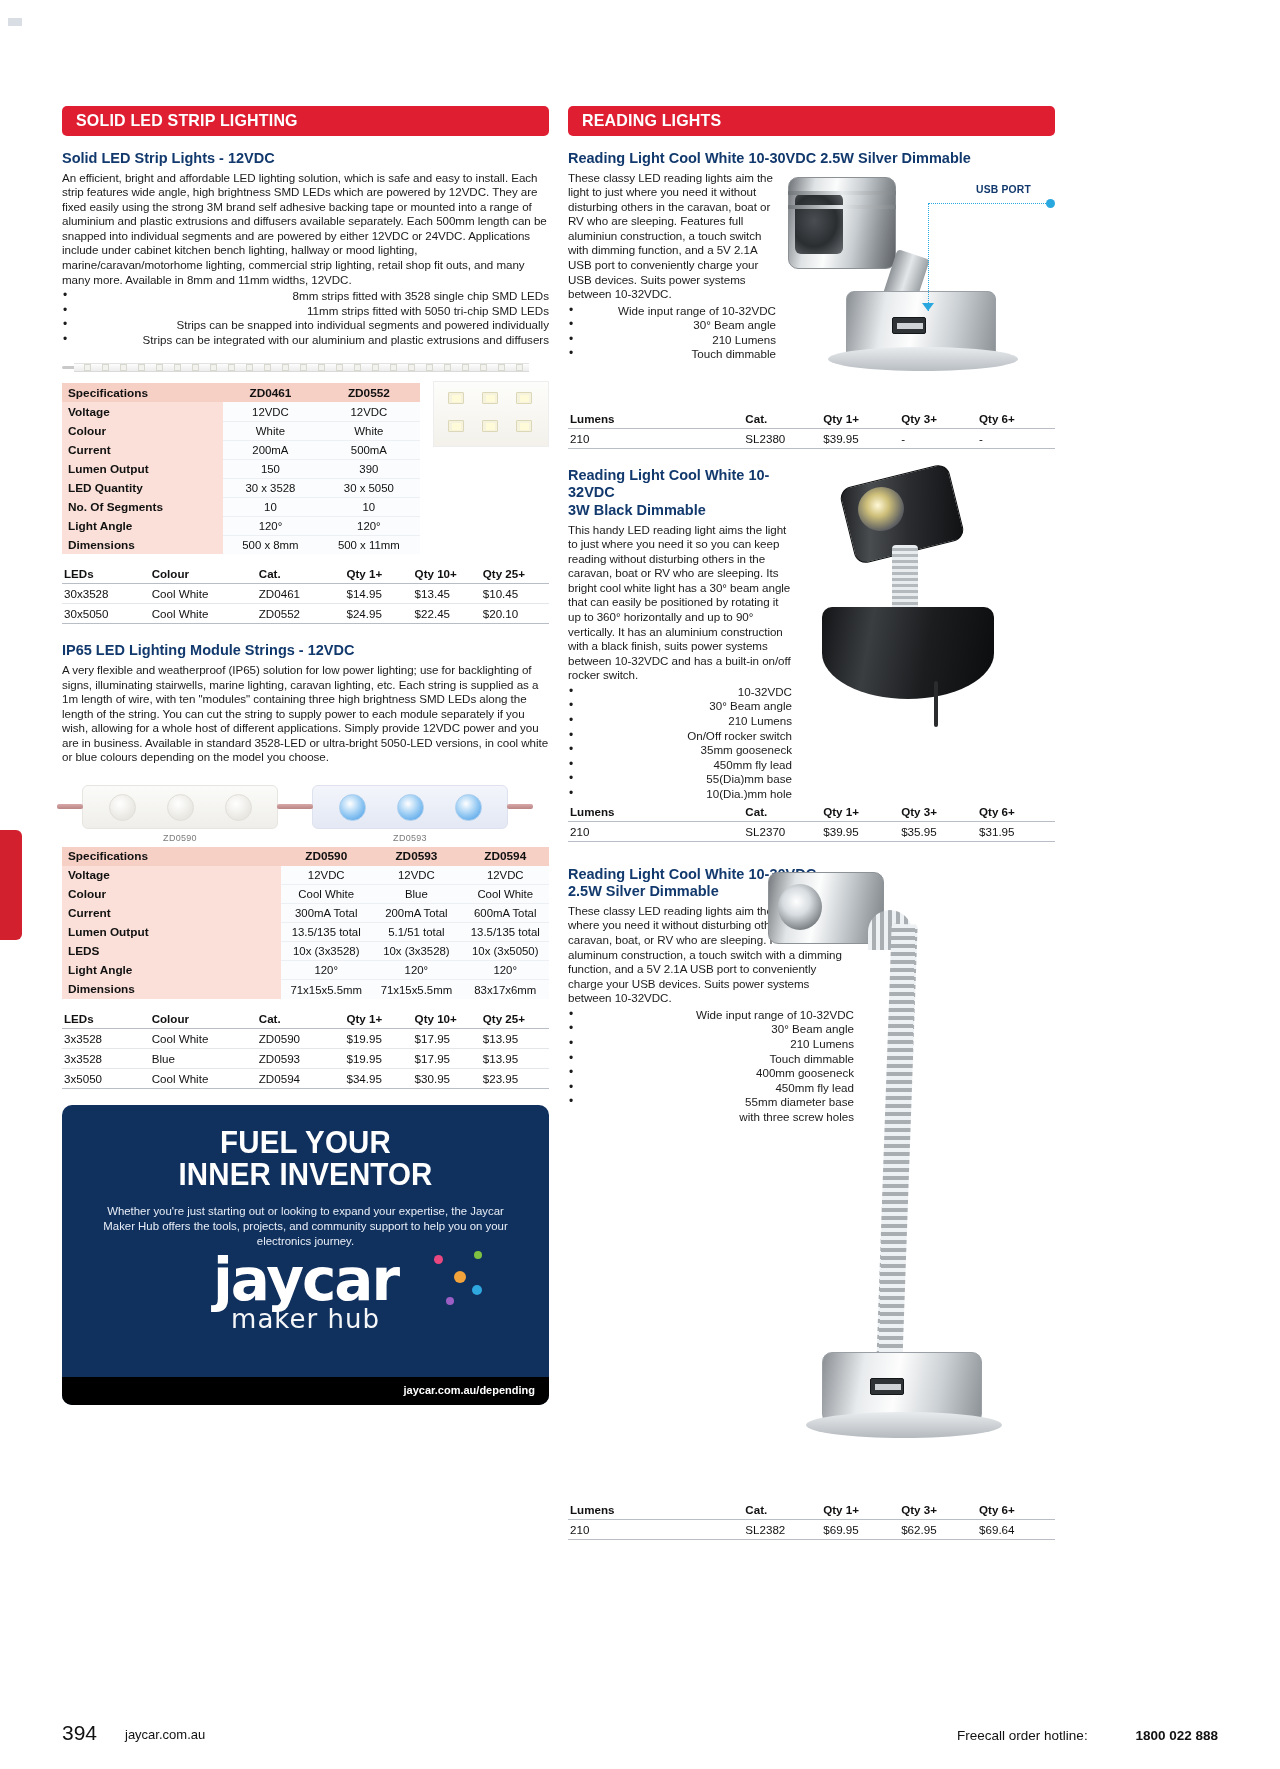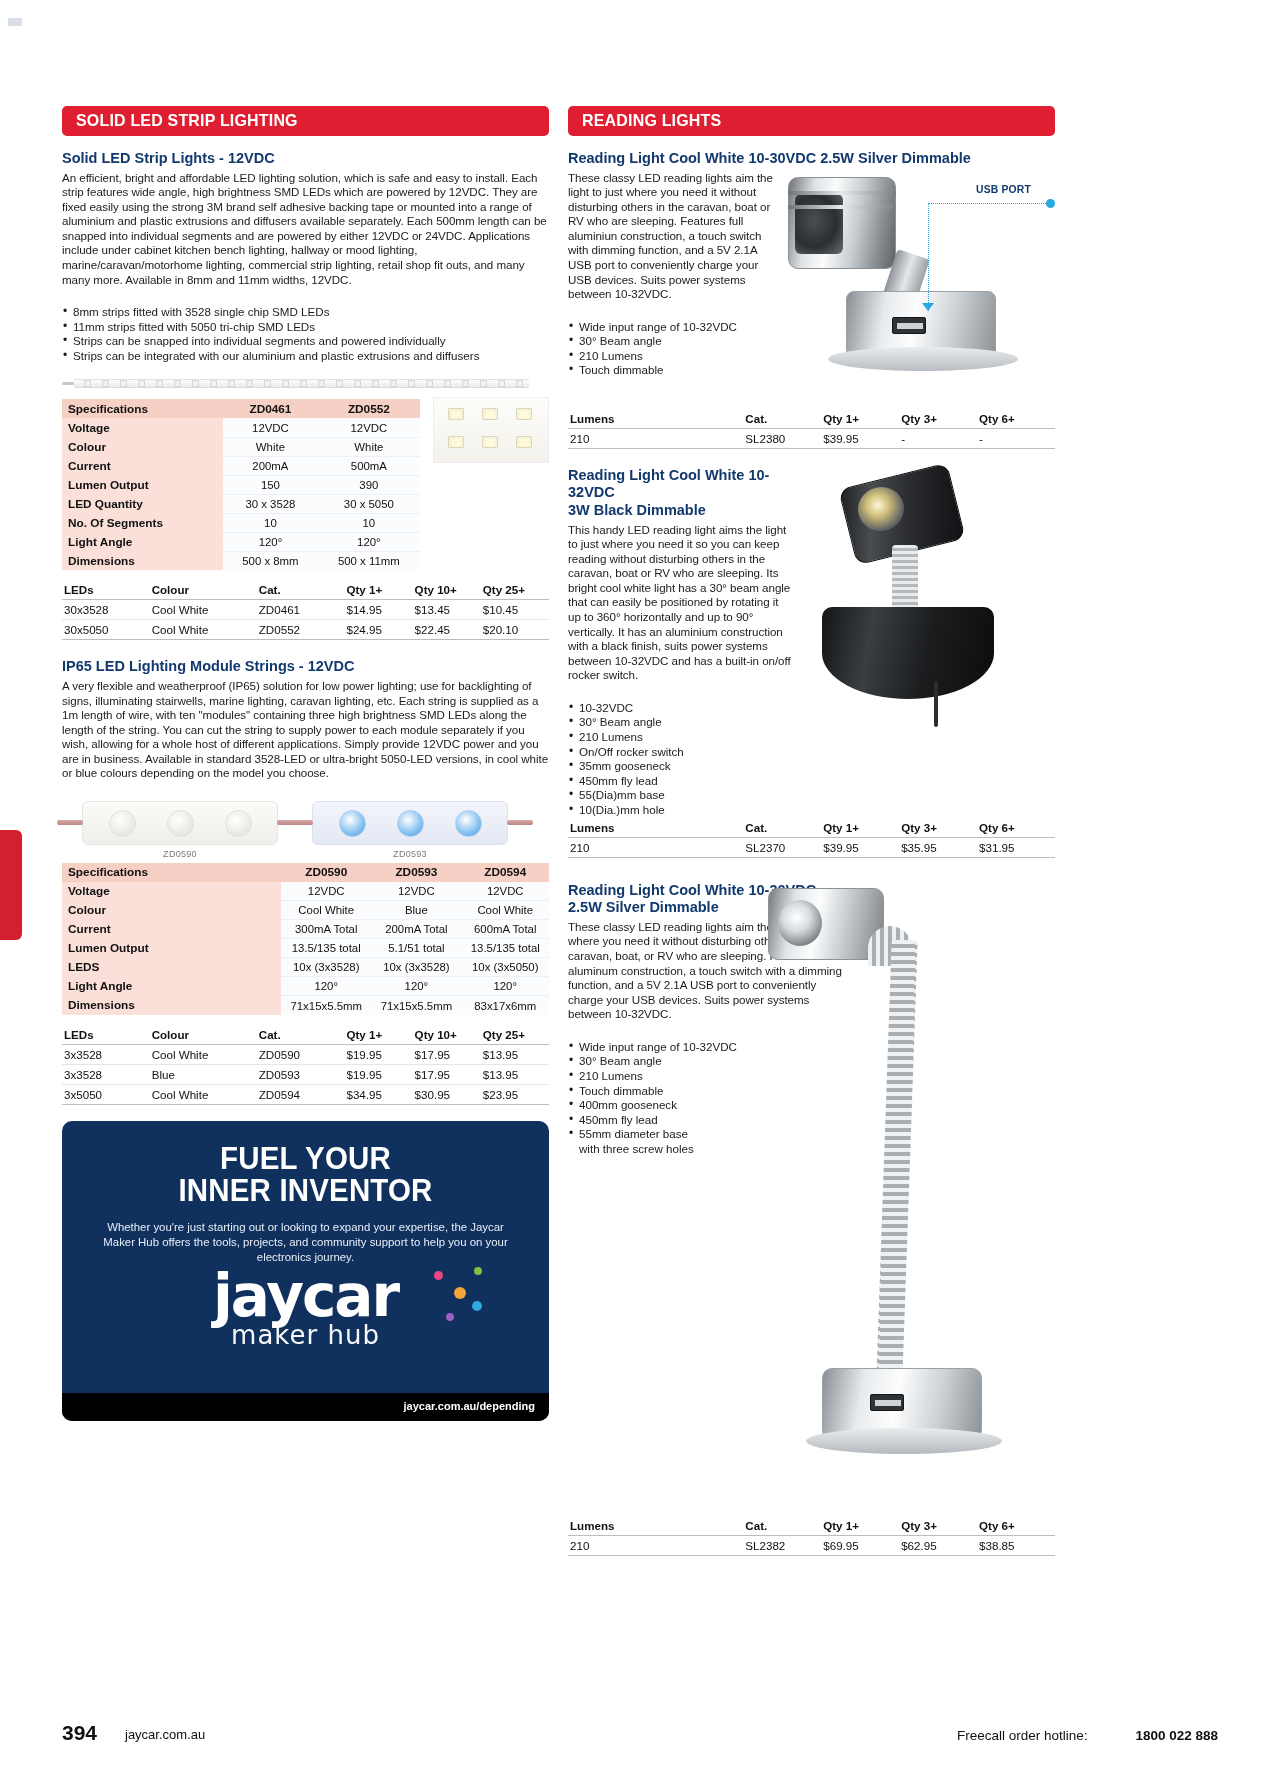--- a/index.html
+++ b/index.html
@@ -58,21 +58,21 @@
 
   
   h3.prod-title {
     color: #12396d; font-size: 14.5px; font-weight: 700;
     line-height: 1.22; margin-bottom: 3px;
   }
   p.body {
     font-size: 11.6px; line-height: 1.255; color: #1b1b1b;
     text-align: left; letter-spacing: -0.05px;
   }
-  ul.bullets { list-style: none; margin-top: 18px; }
+  ul.bullets { list-style: none; margin-top: 2px; text-align: right; }
   ul.bullets li {
     font-size: 11.6px; line-height: 1.26; color: #1b1b1b;
     padding-left: 11px; position: relative;
   }
   ul.bullets li::before {
     content: "\2022"; position: absolute; left: 1px; top: -1px; font-size: 12px;
   }
   ul.bullets li.cont { padding-left: 11px; }
   ul.bullets li.cont::before { content: ""; }
 
@@ -321,21 +321,21 @@
     background: #000;
   }
   .ad-bar span {
     position: absolute; right: 14px; top: 7px; color: #fff;
     font-size: 11px; font-weight: 700;
   }
 
   
   .footer-page {
     position: absolute; left: 62px; bottom: 24px;
-    font-weight: 700; font-size: 21px; color: #111;
+    font-weight: 400; font-size: 21px; color: #111;
   }
   .footer-url {
     position: absolute; left: 125px; bottom: 27px;
     font-size: 13px; color: #111;
   }
   .footer-right {
     position: absolute; right: 62px; bottom: 26px;
     font-size: 13.5px; color: #111;
   }
   .footer-right b { font-weight: 700; margin-left: 44px; }
@@ -773,21 +773,21 @@
         <th style="width:16%">Qty 3+</th>
         <th style="width:16%">Qty 6+</th>
       </tr>
         </thead>
       <tbody>
           <tr>
         <td>210</td>
         <td>SL2382</td>
         <td>$69.95</td>
         <td>$62.95</td>
-        <td>$38.85</td>
+        <td>$69.64</td>
       </tr>
         </tbody>
     </table>
   </div>
 
   <div class="footer-page">394</div>
   <div class="footer-url">jaycar.com.au</div>
   <div class="footer-right">
     <span>Freecall order hotline:</span>
     <b>1800 022 888</b>

